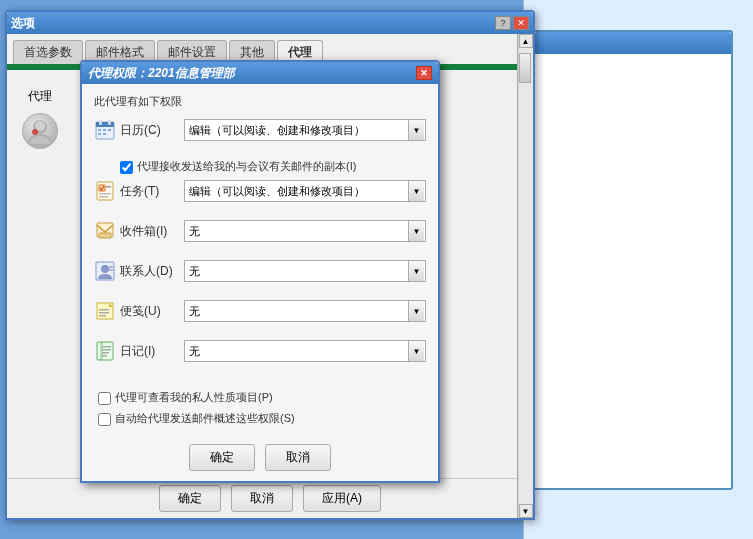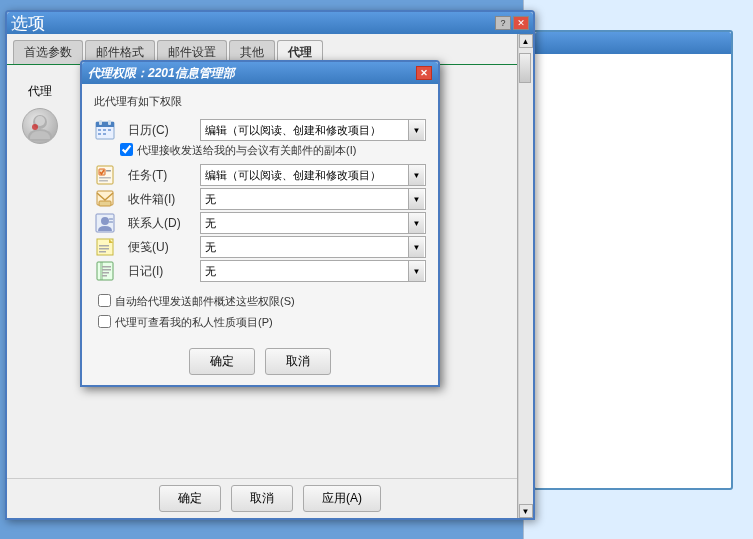--- a/index.html
+++ b/index.html
@@ -30,22 +30,22 @@
       height: 22px;
       display: flex;
       align-items: center;
       justify-content: space-between;
       padding: 0 4px;
       border-radius: 3px 3px 0 0;
     }
 
     .outer-title-text {
       color: white;
-      font-weight: normal;
-      font-size: 17px;
+      font-weight: bold;
+      font-size: 12px;
     }
 
     .title-buttons {
       display: flex;
       gap: 2px;
     }
 
     .title-btn {
       width: 16px;
       height: 14px;
@@ -59,21 +59,21 @@
       color: #333;
     }
 
     .title-btn.close { background: #e05040; color: white; }
 
     
     .tab-bar {
       display: flex;
       padding: 6px 6px 0;
       background: #f0f0f0;
-      border-bottom: 1px solid #15803d;
+      border-bottom: 6px solid #15803d;
       gap: 2px;
     }
 
     .tab {
       padding: 3px 10px;
       background: #d4d4d4;
       border: 1px solid #aaa;
       border-bottom: none;
       border-radius: 3px 3px 0 0;
       cursor: pointer;
@@ -200,22 +200,22 @@
     .subtitle {
       font-size: 11px;
       color: #333;
       margin-bottom: 10px;
     }
 
     
     .perm-row {
       display: flex;
       align-items: center;
-      margin-bottom: 2px;
-      gap: 12px;
+      margin-bottom: 18px;
+      gap: 4px;
     }
 
     .perm-icon {
       width: 22px;
       height: 22px;
       flex-shrink: 0;
       display: flex;
       align-items: center;
       justify-content: center;
     }
@@ -256,21 +256,21 @@
       display: flex;
       align-items: center;
       justify-content: center;
       pointer-events: none;
       font-size: 8px;
     }
 
     
     .checkbox-row {
       display: flex;
-      align-items: flex-start;
+      align-items: flex-end;
       margin-bottom: 6px;
       margin-left: 4px;
       gap: 4px;
     }
 
     .checkbox-row input[type="checkbox"] {
       width: 13px;
       height: 13px;
     }
 
@@ -583,25 +583,25 @@
           <option>编辑（可以阅读、创建和修改项目）</option>
         </select>
         <div class="select-arrow">▼</div>
       </div>
     </div>
   </div>
 
   <div class="bottom-checkboxes">
     <div class="checkbox-row">
       <input type="checkbox" style="">
-      <span class="checkbox-label">自动给代理发送邮件概述这些权限(S)</span>
+      <span class="checkbox-label">代理可查看我的私人性质项目(P)</span>
     </div>
     <div class="checkbox-row">
       <input type="checkbox" style="">
-      <span class="checkbox-label">代理可查看我的私人性质项目(P)</span>
+      <span class="checkbox-label">自动给代理发送邮件概述这些权限(S)</span>
     </div>
   </div>
 
   <div class="inner-bottom">
     <button class="btn-inner">确定</button>
     <button class="btn-inner">取消</button>
   </div>
 </div>
 
 </body></html>

